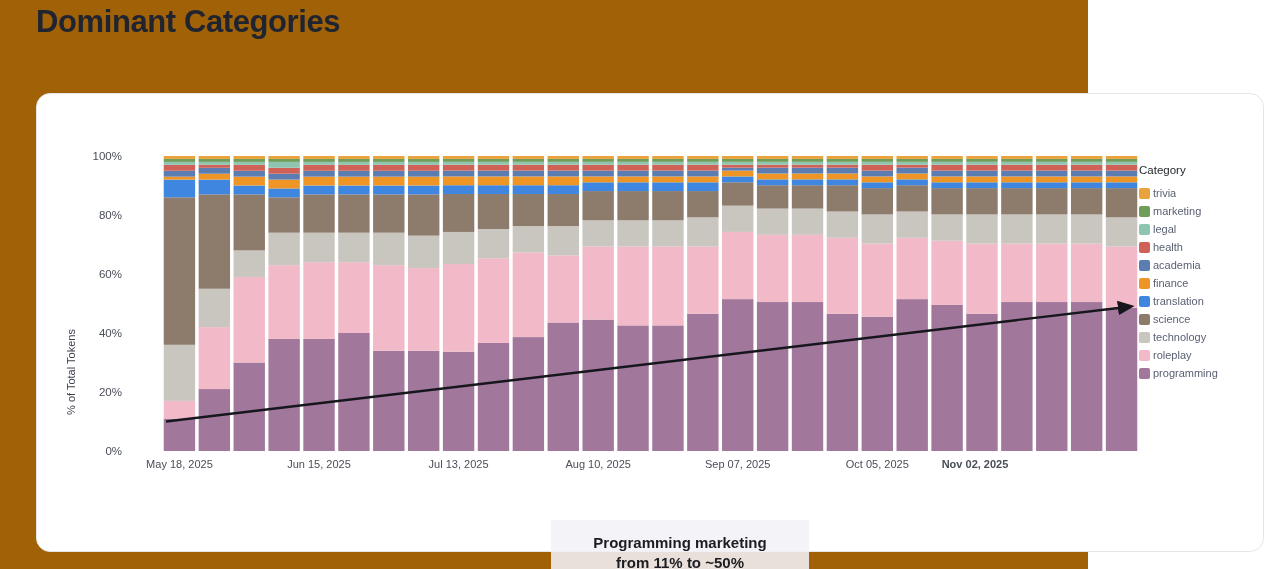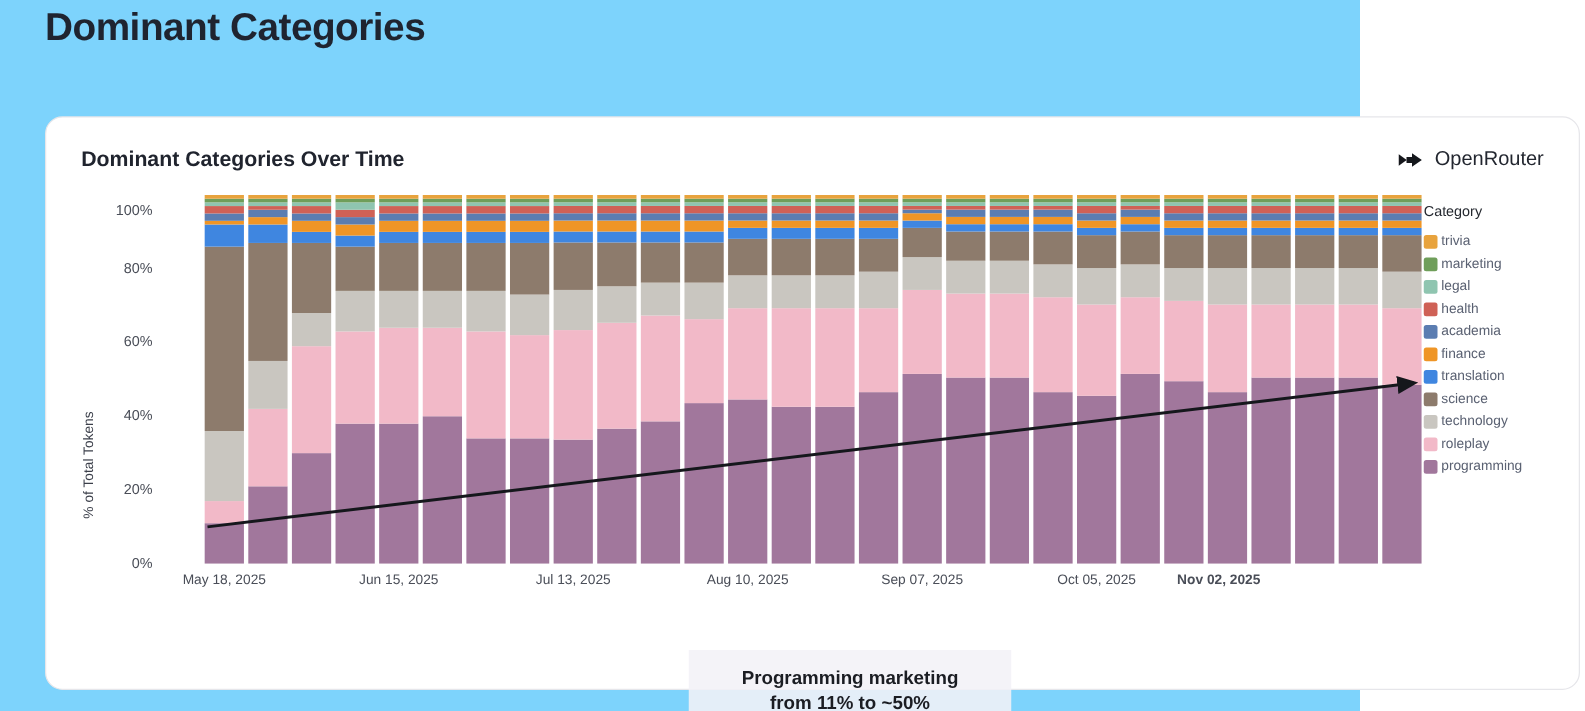--- a/index.html
+++ b/index.html
@@ -6,21 +6,21 @@
   html, body {
     margin: 0; padding: 0;
     width: 1268px; height: 569px;
     background: #ffffff;
     font-family: "Liberation Sans", sans-serif;
     overflow: hidden;
   }
   #page {
     position: relative;
     width: 1088px; height: 569px;
-    background: #7dd3fc;
+    background: #a16207;
   }
   
   .page-title {
     position: absolute;
     left: 36px; top: 4px;
     font-size: 31px;
     font-weight: 700;
     color: #1f2430;
     letter-spacing: -0.4px;
     white-space: nowrap;
@@ -128,43 +128,31 @@
 </style>
 </head>
 <body>
 
 <div id="page">
 
   <div class="page-title">Dominant Categories</div>
 
   <div class="card">
 
-    <div class="card-head">
-      <div class="card-title">Dominant Categories Over Time</div>
-      <div class="brand">
-        <span class="brand-logo">
-          <svg viewBox="0 0 22 20" width="22" height="20" aria-hidden="true">
-            <path d="M20.5 10 L12.6 4.6 L12.6 7.6 L8.2 7.6 L8.2 12.4 L12.6 12.4 L12.6 15.4 Z" fill="#15171c"></path>
-            <path d="M8.4 10 L2.0 5.4 L2.0 14.6 Z" fill="#15171c"></path>
-          </svg>
-        </span>
-        <span class="brand-name">OpenRouter</span>
-      </div>
-    </div>
 
     <div class="plot-wrap">
 
       <div class="ylabel">% of Total Tokens</div>
       <div class="ytick-wrap">
           <div class="ytick" style="top: 295px;">0%</div>
           <div class="ytick" style="top: 236px;">20%</div>
           <div class="ytick" style="top: 177px;">40%</div>
           <div class="ytick" style="top: 118px;">60%</div>
           <div class="ytick" style="top: 59px;">80%</div>
-          <div class="ytick" style="top: 13px;">100%</div>
+          <div class="ytick" style="top: 0px;">100%</div>
         </div>
 
       <svg id="chart-svg" width="977" height="295">
           <rect x="1.74" y="262.55" width="31.40" height="32.45" fill="#a1779c"></rect>
           <rect x="1.74" y="244.85" width="31.40" height="17.70" fill="#f2b9c8"></rect>
           <rect x="1.74" y="188.80" width="31.40" height="56.05" fill="#c9c6c0"></rect>
           <rect x="1.74" y="41.30" width="31.40" height="147.50" fill="#8d7b6c"></rect>
           <rect x="1.74" y="23.60" width="31.40" height="17.70" fill="#3f86e0"></rect>
           <rect x="1.74" y="20.65" width="31.40" height="2.95" fill="#ef9526"></rect>
           <rect x="1.74" y="14.75" width="31.40" height="5.90" fill="#5b7db1"></rect>

